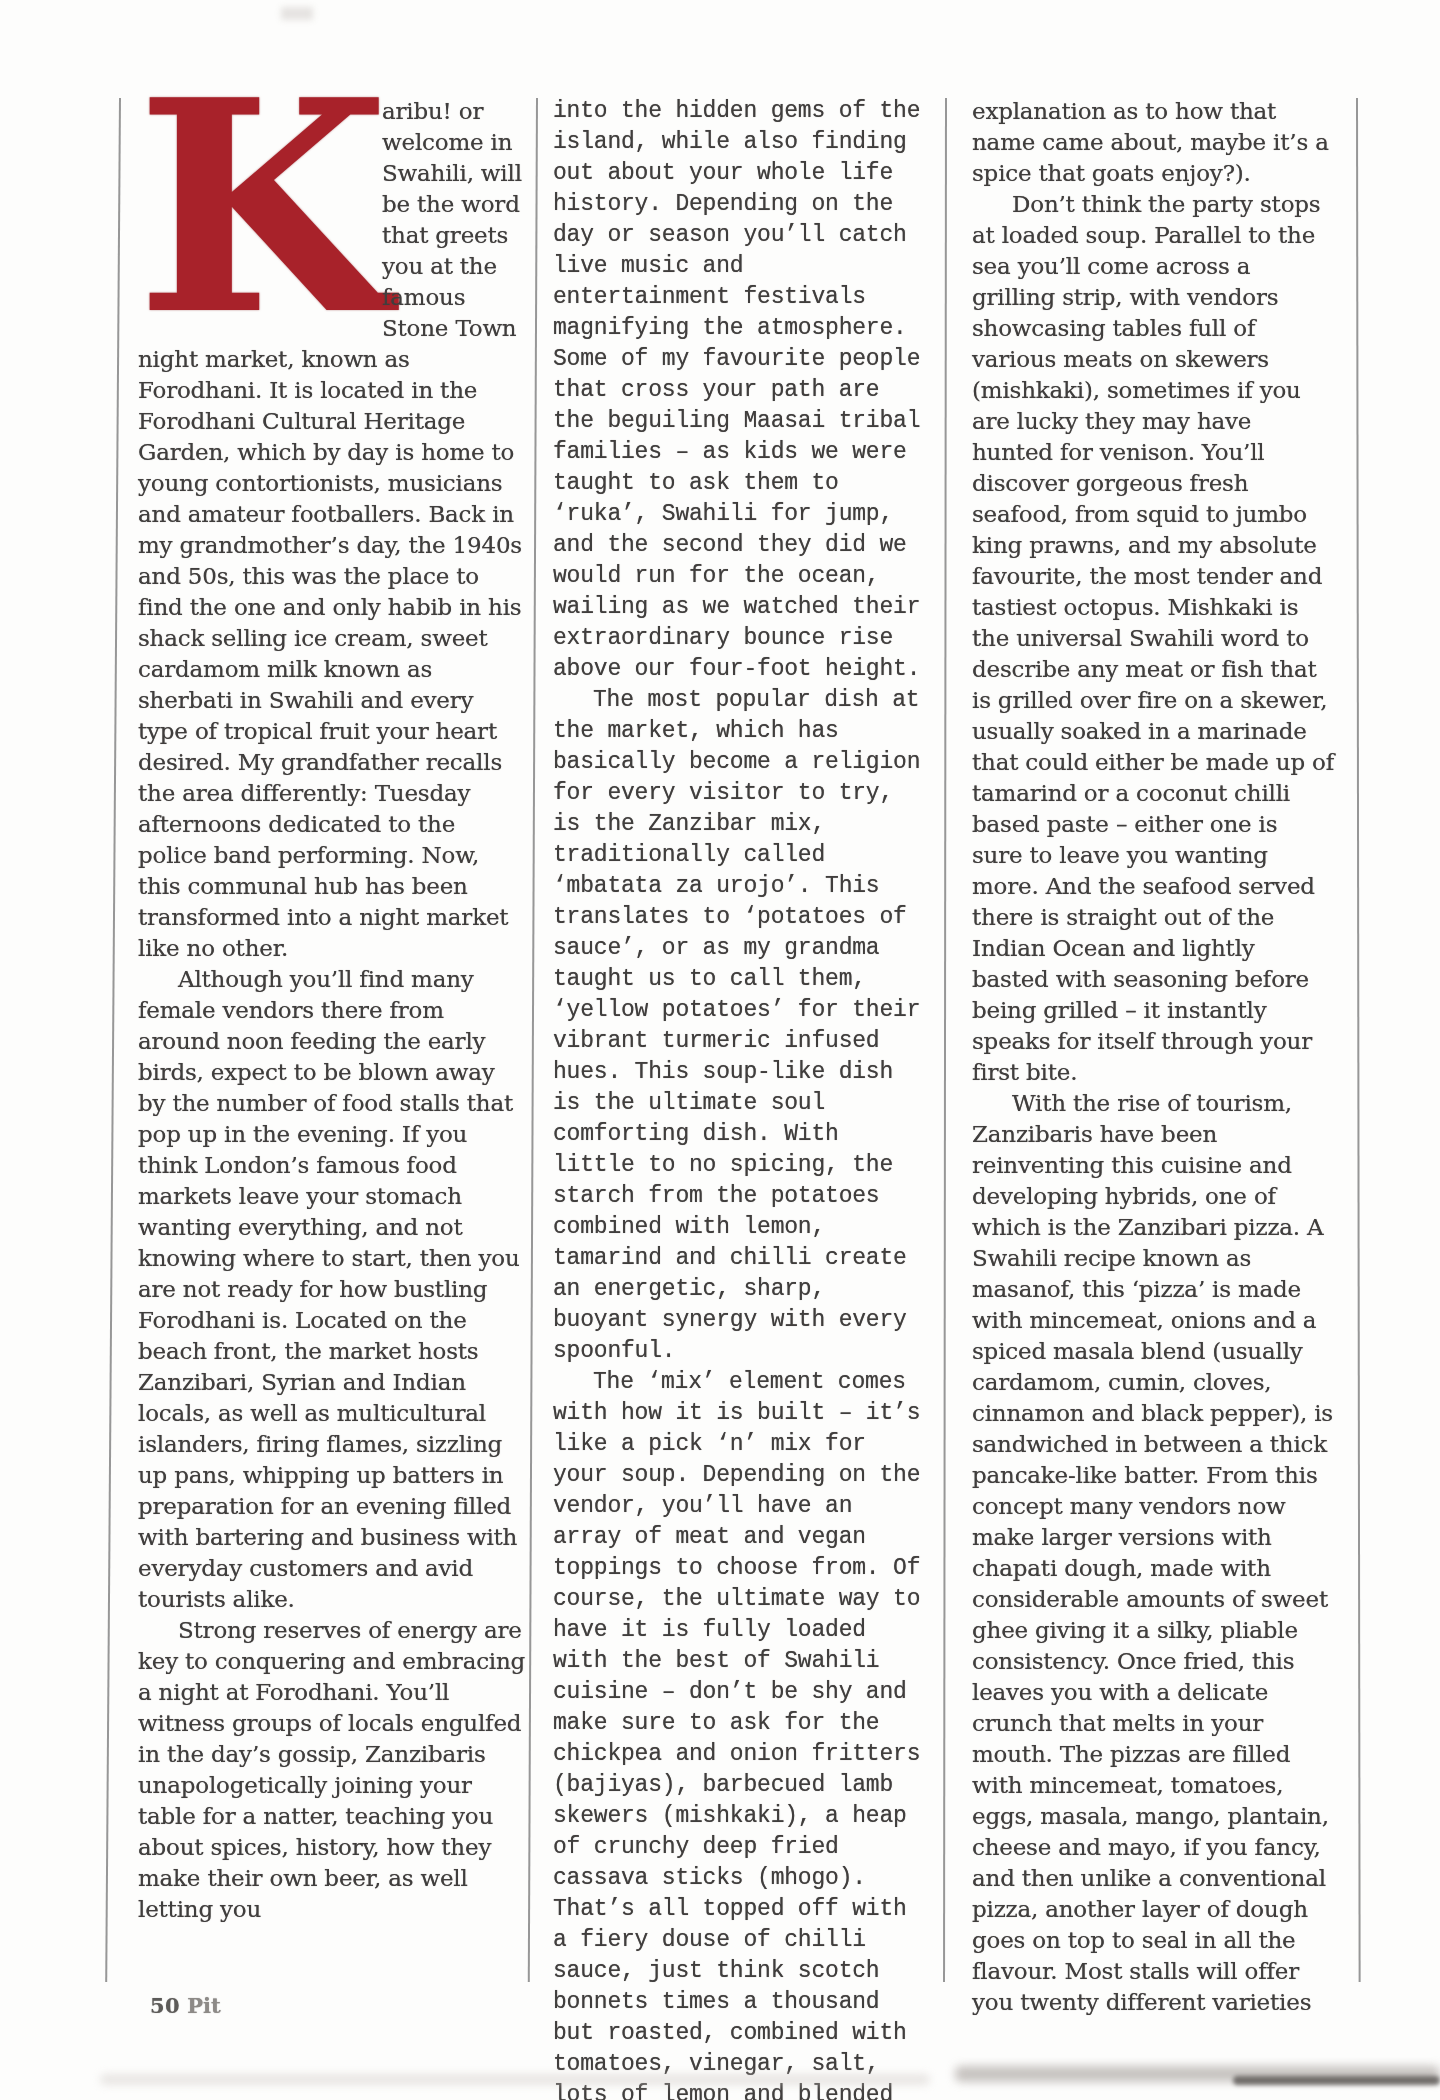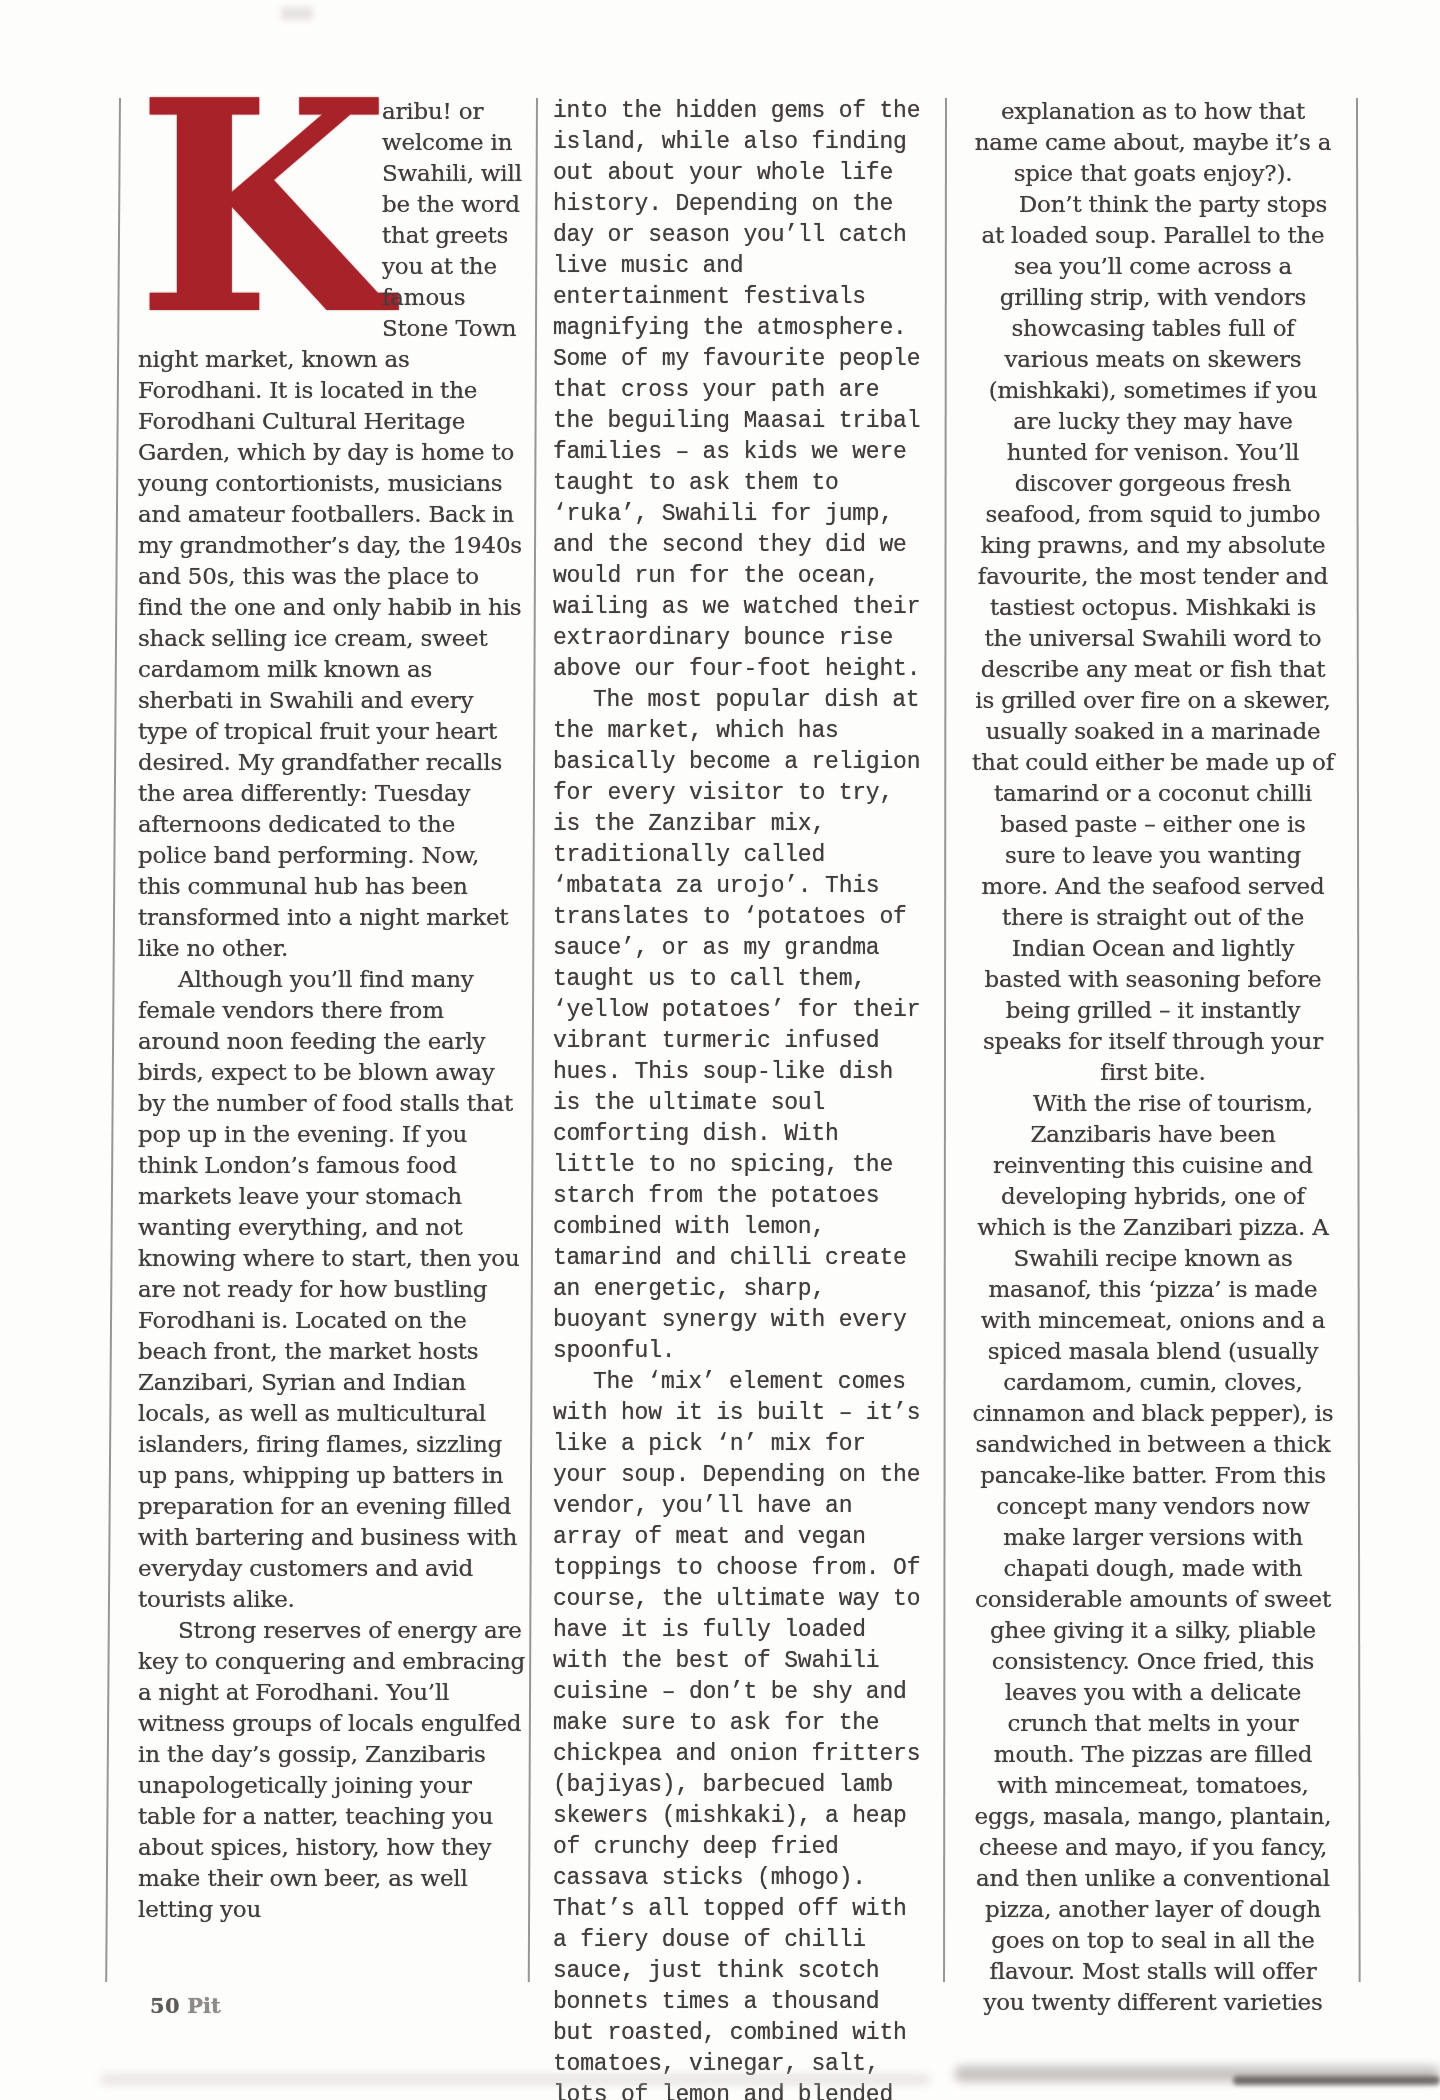--- a/index.html
+++ b/index.html
@@ -7,21 +7,21 @@
     position:relative;width:1440px;height:2100px;background:#fdfdfc;overflow:hidden;
     font-family:"DejaVu Serif", serif;
   }
   .col{
     position:absolute;top:96px;color:#403e3d;font-size:23px;line-height:31px;
     text-align:left;letter-spacing:-0.2px;
     text-shadow:0 0 0.7px rgba(70,66,64,.75);
   }
   .col-1{left:138px;width:388px;}
   .col-2{left:553px;width:378px;font-family:Liberation Mono, monospace;}
-  .col-3{left:972px;width:362px;text-align:center;}
+  .col-3{left:972px;width:362px;}
   .col p{margin:0;}
   .col p.indent{text-indent:40px;}
   .dropcap{
     float:left;display:block;width:238px;height:217px;margin:6px 8px 0 -2px;
     font-size:292px;line-height:212px;font-weight:bold;color:#a8222a;
     text-shadow:0 0 2px rgba(130,22,28,.55);
   }
   .rule{position:absolute;top:98px;height:1884px;width:2px;background:#858585;opacity:.85;transform-origin:top center;}
   .rule-left{left:119px;transform:rotate(0.42deg);}
   .rule-a{left:536px;transform:rotate(0.25deg);}

